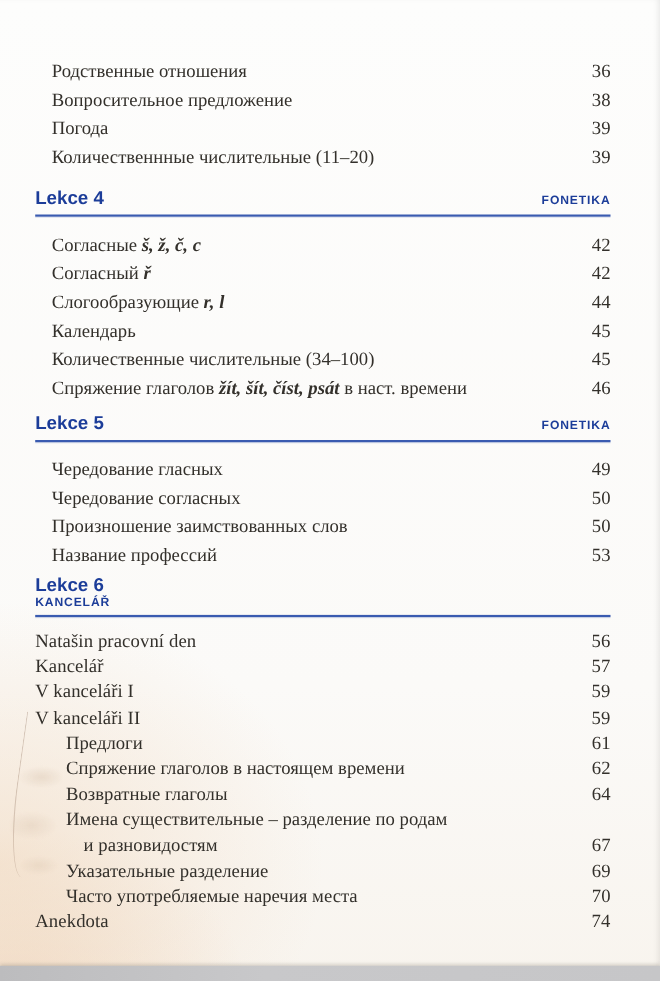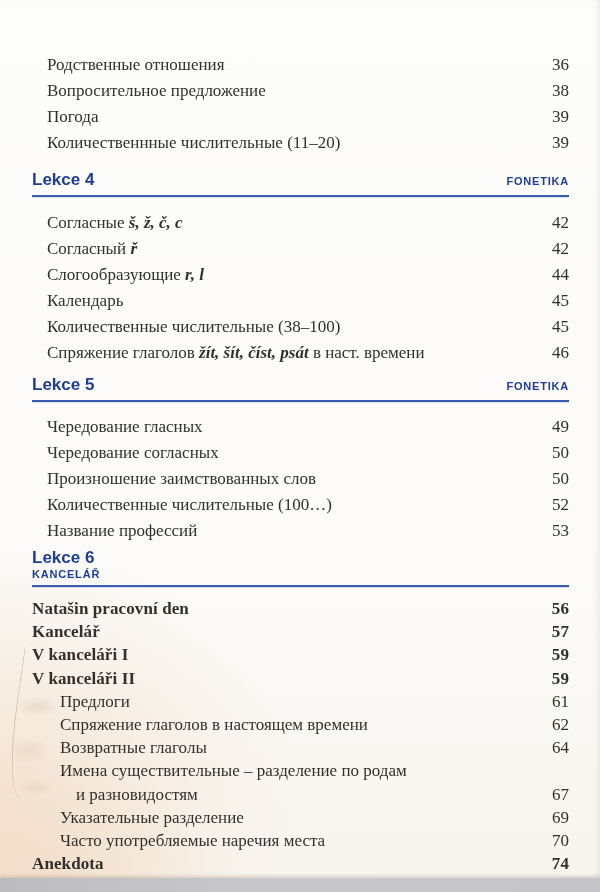--- a/index.html
+++ b/index.html
@@ -13,21 +13,21 @@
     width: 600px; height: 892px;
     overflow: hidden;
     background:
       radial-gradient(420px 340px at 0% 88%, rgba(240,214,186,0.55), rgba(240,214,186,0) 70%),
       radial-gradient(300px 200px at 2% 100%, rgba(236,200,168,0.45), rgba(236,200,168,0) 70%),
       linear-gradient(180deg, #fdfdfc 0%, #fbfaf8 70%, #f8f4ee 100%);
     box-shadow: inset -4px 0 6px -3px rgba(0,0,0,0.10);
   }
   .page-content {
     position: absolute;
-    left: 0; top: 0; right: 0;
+    left: 0; top: 0; right: 14px;
     padding: 52px 31px 0 32px;
     color: #33302b;
   }
   
   .section-header {
     display: flex; justify-content: space-between; align-items: baseline;
     padding-bottom: 5px;
     border-bottom: 2px solid #3a5bb0;
     box-shadow: 0 1px 0 rgba(70,100,180,0.18);
   }
@@ -47,21 +47,21 @@
     display: flex; align-items: baseline;
     font-size: 17px; line-height: 26px;
   }
   .sec3 .toc-row { line-height: 23.2px; }
   .entry-title { flex: 1; }
   .entry-page { margin-left: 8px; white-space: nowrap; }
   .lvl0 { padding-left: 0; }
   .lvl1 { padding-left: 15px; }
   .lvl2 { padding-left: 28px; }
   .lvl3 { padding-left: 44px; }
-  .toc-row.bold .part, .toc-row.bold .entry-page { font-weight: 700; letter-spacing: 0.1px; text-align: right; }
+  .toc-row.bold .part, .toc-row.bold .entry-page { font-weight: 400; letter-spacing: 0.1px; text-align: right; }
   .part.bold-italic { font-weight: 700; font-style: italic; }
   
   .photo-strip {
     position: absolute; left: 0; right: 0; bottom: 0; height: 14px;
     background: linear-gradient(90deg, #bcbcbe 0%, #c8c8ca 40%, #c6c6c8 100%);
     box-shadow: 0 -2px 3px rgba(120,110,95,0.25);
   }
   .crease {
     position: absolute; left: 14px; top: 648px;
     width: 26px; height: 150px;
@@ -119,21 +119,21 @@
         </div>
         <div class="toc-row lvl1">
           <span class="entry-title"><span class="part normal">Слогообразующие </span><span class="part bold-italic">r, l</span></span>
           <span class="entry-page">44</span>
         </div>
         <div class="toc-row lvl1">
           <span class="entry-title"><span class="part normal">Календарь</span></span>
           <span class="entry-page">45</span>
         </div>
         <div class="toc-row lvl1">
-          <span class="entry-title"><span class="part normal">Количественные числительные (38–100)</span></span>
+          <span class="entry-title"><span class="part normal">Количественные числительные (34–100)</span></span>
           <span class="entry-page">45</span>
         </div>
         <div class="toc-row lvl1">
           <span class="entry-title"><span class="part normal">Спряжение глаголов </span><span class="part bold-italic">žít, šít, číst, psát</span><span class="part normal"> в наст. времени</span></span>
           <span class="entry-page">46</span>
         </div>
       </div>
       <div class="sec sec2">
         <div class="section-header">
           <span class="lesson-label">Lekce 5</span>
@@ -143,24 +143,20 @@
           <span class="entry-title"><span class="part normal">Чередование гласных</span></span>
           <span class="entry-page">49</span>
         </div>
         <div class="toc-row lvl1">
           <span class="entry-title"><span class="part normal">Чередование согласных</span></span>
           <span class="entry-page">50</span>
         </div>
         <div class="toc-row lvl1">
           <span class="entry-title"><span class="part normal">Произношение заимствованных слов</span></span>
           <span class="entry-page">50</span>
-        </div>
-        <div class="toc-row lvl1">
-          <span class="entry-title"><span class="part normal">Количественные числительные (100…)</span></span>
-          <span class="entry-page">52</span>
         </div>
         <div class="toc-row lvl1">
           <span class="entry-title"><span class="part normal">Название профессий</span></span>
           <span class="entry-page">53</span>
         </div>
       </div>
       <div class="sec sec3">
         <div class="section-header">
           <span class="lesson-label">Lekce 6</span>
           <span class="lesson-topic">KANCELÁŘ</span>

